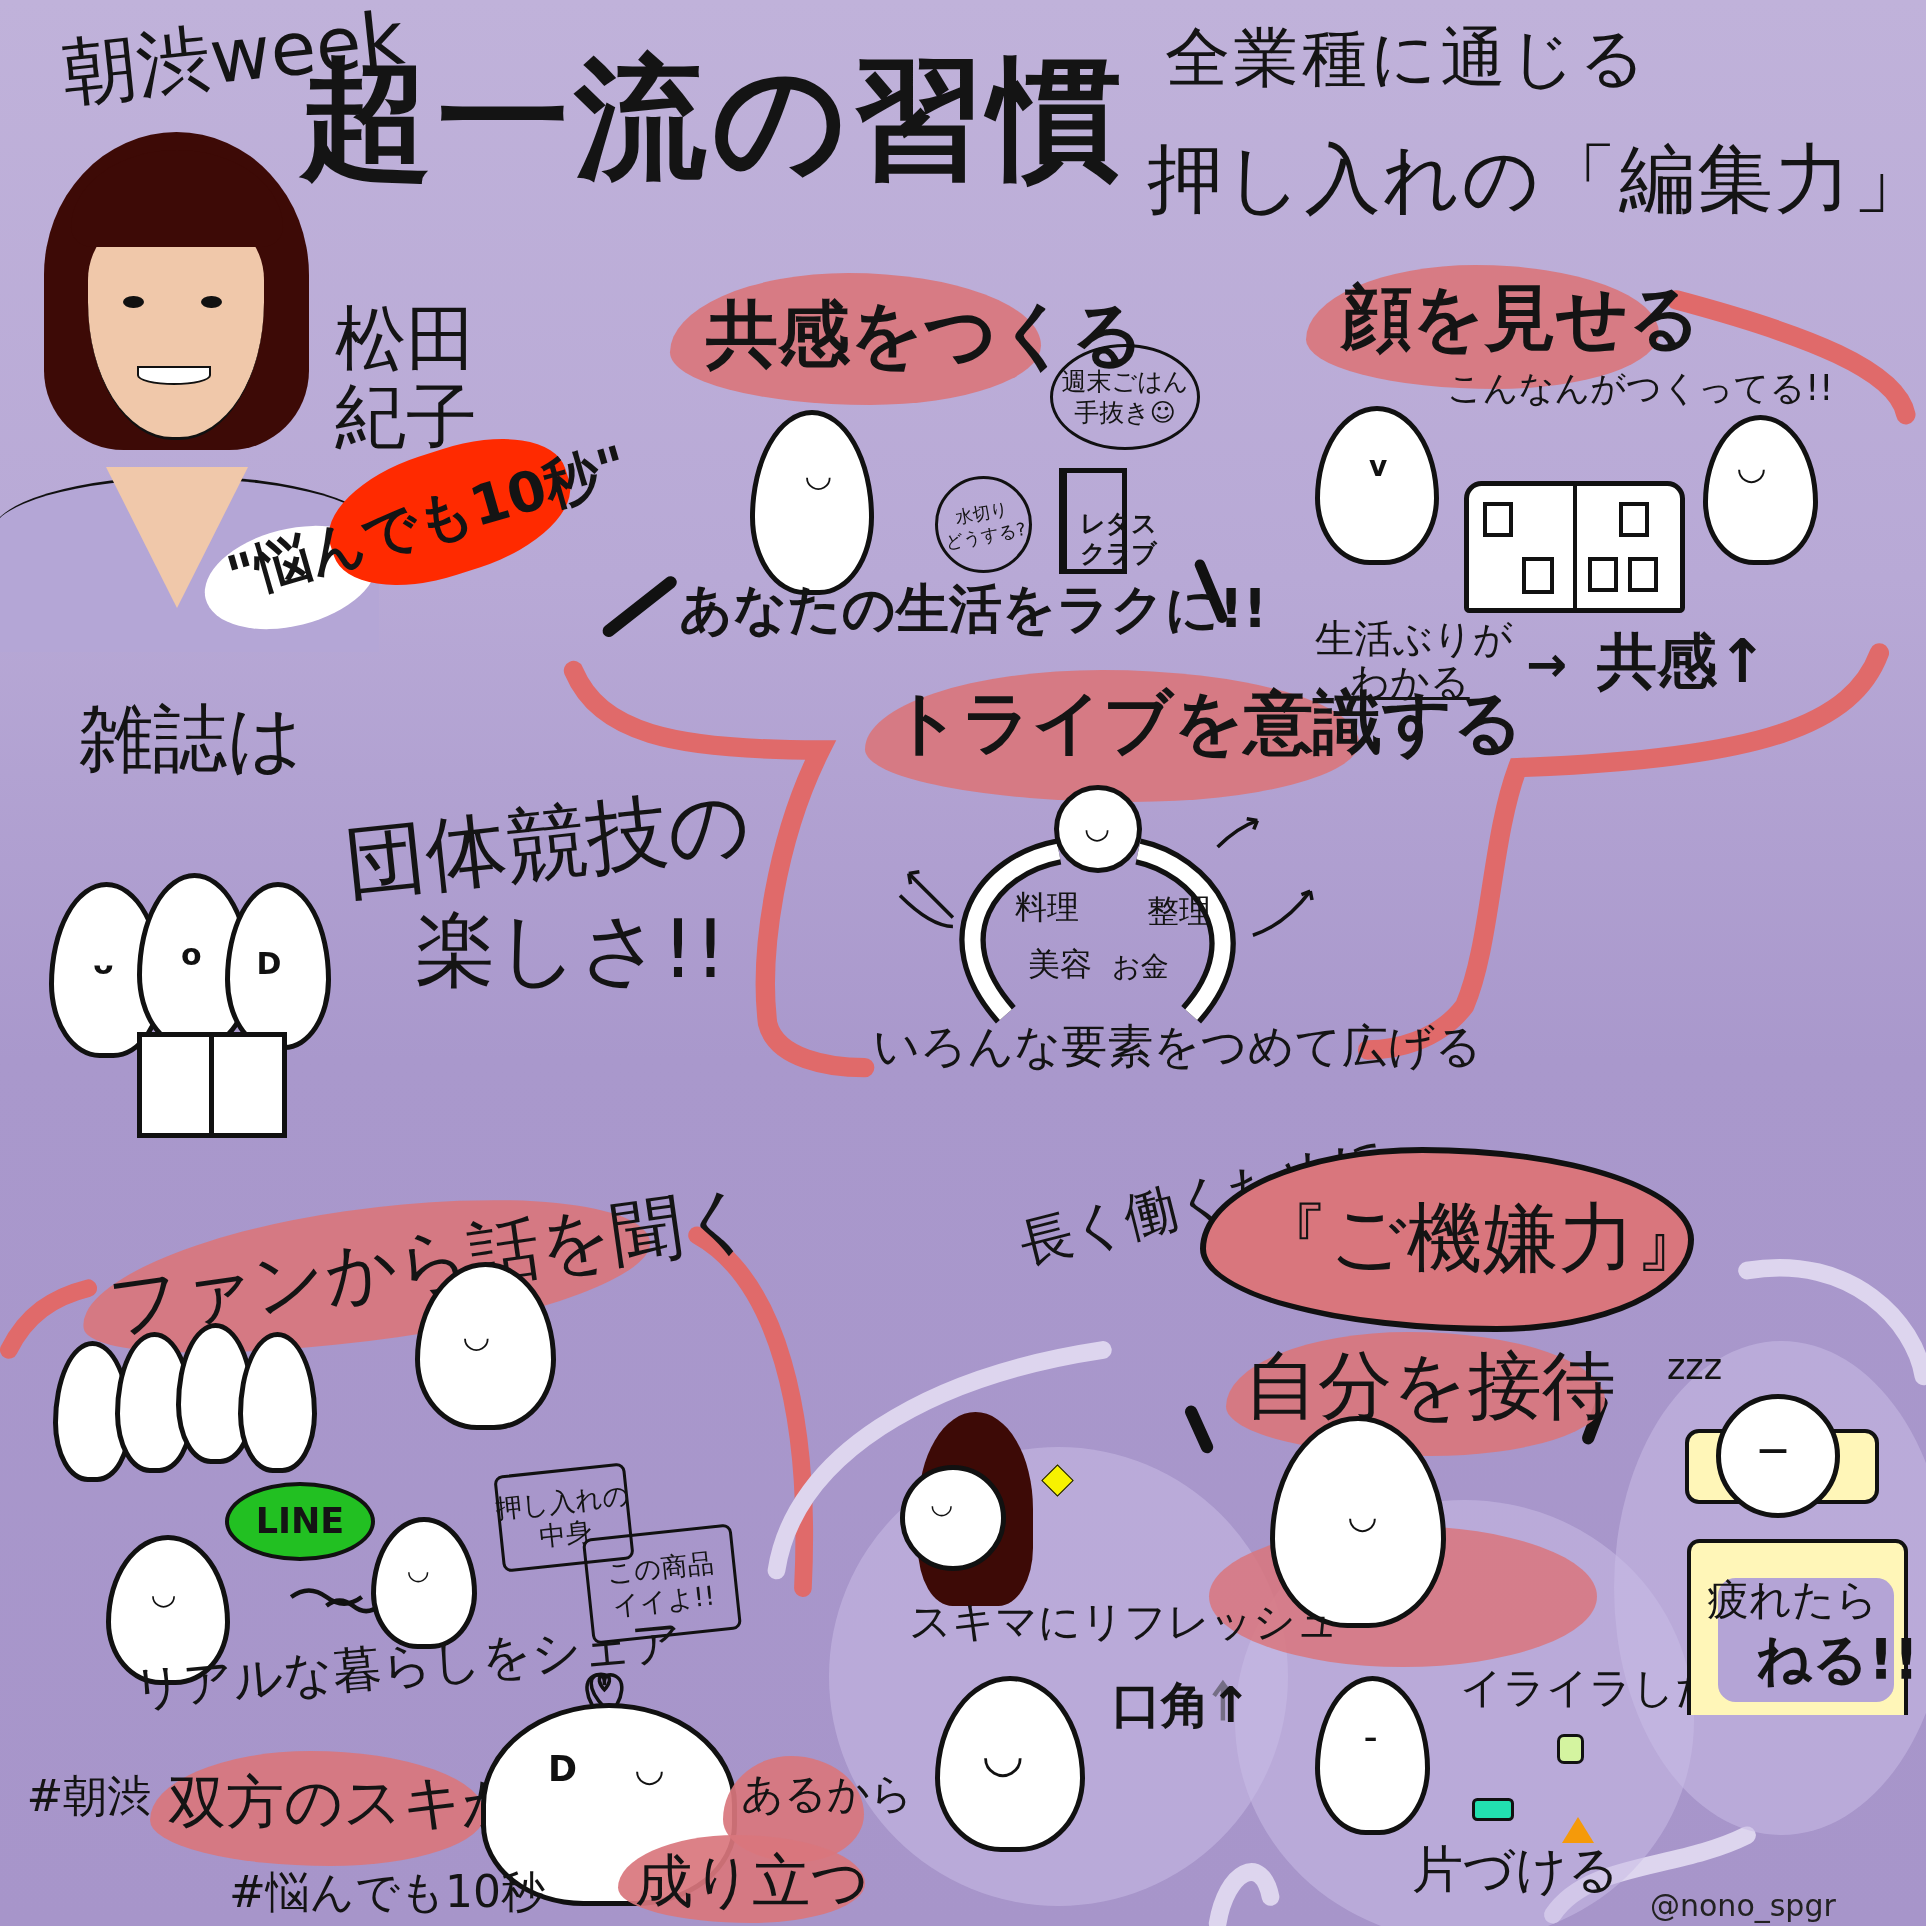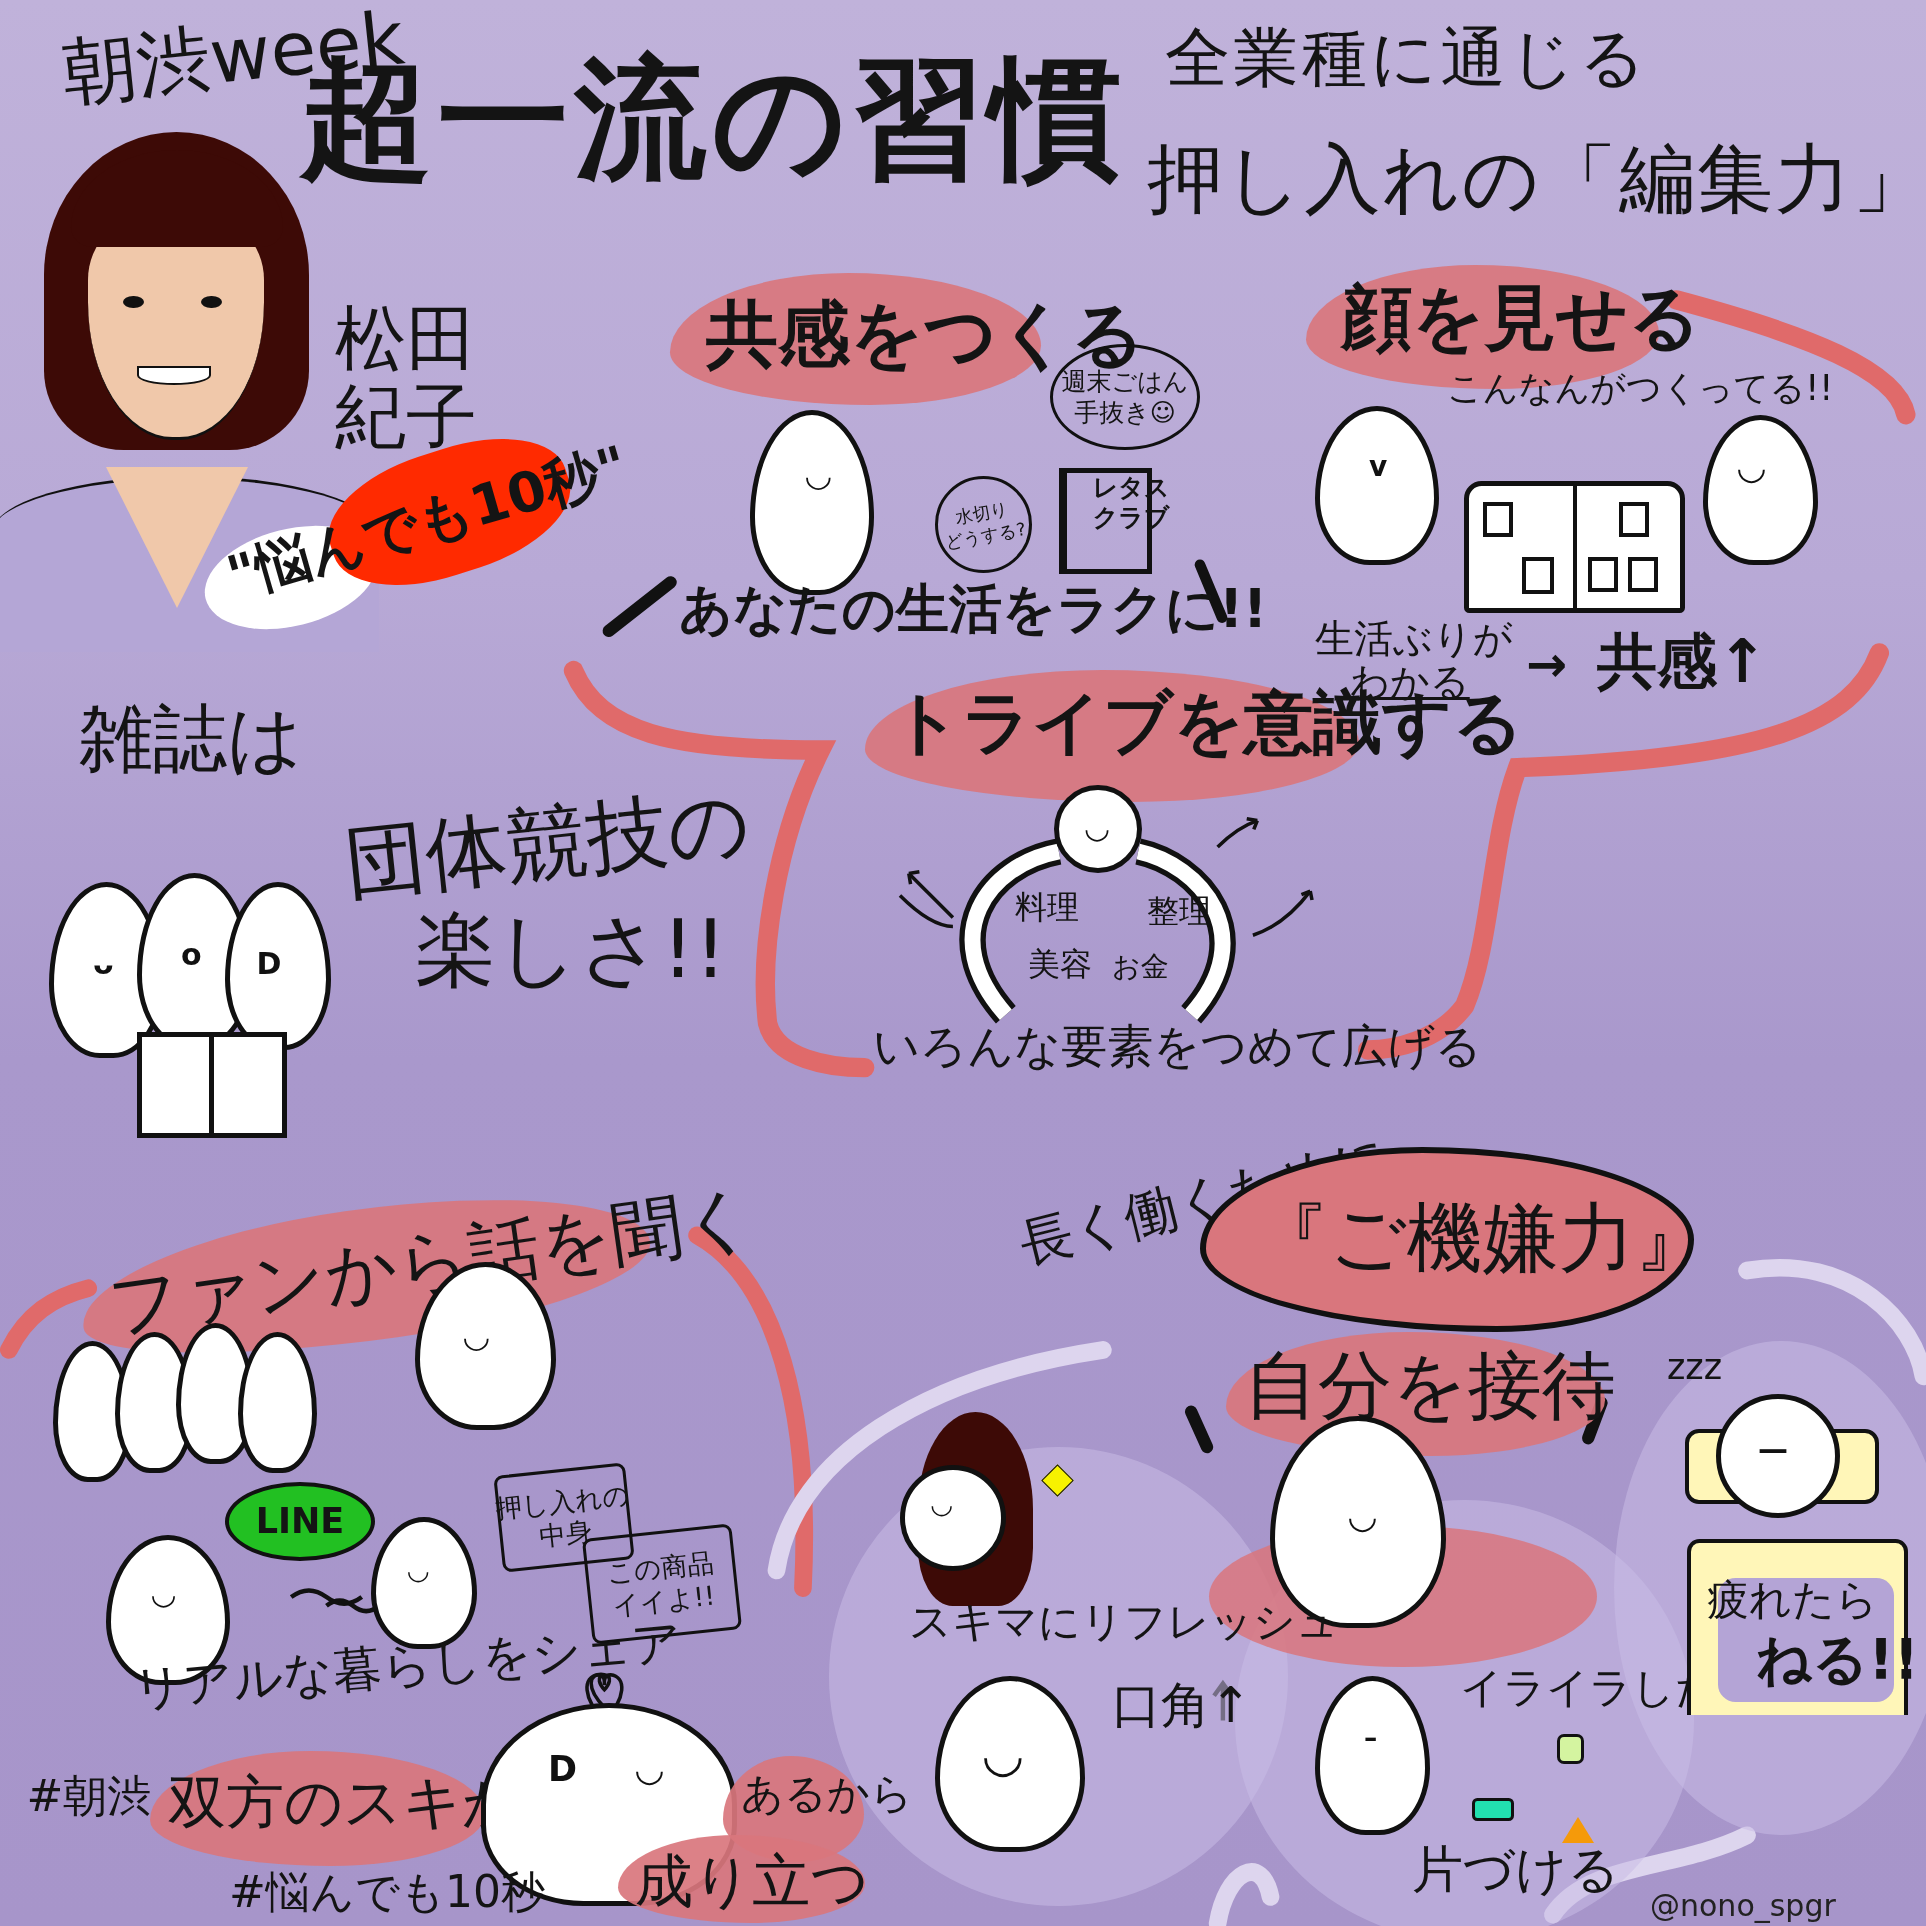--- a/index.html
+++ b/index.html
@@ -140,21 +140,21 @@
     <div>週末ごはん</div>
     <div>手抜き☺</div>
   </div>
 </div>
 <div class="bubble" style="left:935px;top:476px;width:97px;height:97px;">
   <div class="hand thin" style="font-size:17.6px;line-height:1.3;transform:rotate(-10deg);">
     <div>水切り</div>
     <div>どうする?</div>
   </div>
 </div>
-<div class="abs" style="left:1059px;top:468px;width:93px;height:106px;border:5.3px solid #111;border-left-width:8.8px;background:transparent;display:flex;align-items:flex-start;justify-content:center;padding-left:48px;">
+<div class="abs" style="left:1059px;top:468px;width:68px;height:106px;border:5.3px solid #111;border-left-width:8.8px;background:transparent;display:flex;align-items:flex-end;justify-content:center;padding-left:48px;">
   <div class="hand" style="font-size:25px;line-height:1.2;text-align:center;">
     <div>レタス</div>
     <div>クラブ</div>
   </div>
 </div>
 <div class="abs hand" style="left:679px;top:582px;font-size:53px;">あなたの生活をラクに!!</div>
 
 <div class="blob" style="left:1306px;top:265px;width:353px;height:124px;"></div>
 <div class="abs hand" style="left:1341px;top:282px;font-size:71px;text-align:right;">顔を見せる</div>
 <div class="abs hand thin" style="left:1447px;top:371px;font-size:35px;">こんなんがつくってる!!</div>
@@ -278,21 +278,21 @@
   <div class="abs" style="left:0;top:53px;width:106px;height:106px;background:#fff;border:5.3px solid #111;border-radius:50%;">
     <div class="face" style="left:26.5px;top:21px;font-size:26.5px;">◡</div>
   </div>
   <div class="abs" style="left:146px;top:57px;width:23px;height:23px;background:#f7f200;transform:rotate(45deg);border:1.8px solid #111;"></div>
 </div>
 <div class="abs hand thin" style="left:909px;top:1601px;font-size:42px;">スキマにリフレッシュ</div>
 
 <div class="ghost" style="left:935px;top:1676px;width:150px;height:176px;">
   <div class="face" style="left:44px;top:49px;font-size:49px;">◡</div>
 </div>
-<div class="abs hand thin" style="left:1112px;top:1681px;font-size:49px;">口角↑</div>
+<div class="abs hand thin" style="left:1112px;top:1681px;font-size:49px;font-weight:bold;">口角↑</div>
 
 <div class="ghost" style="left:1315px;top:1676px;width:115px;height:159px;">
   <div class="face" style="left:44px;top:44px;font-size:26.5px;">–</div>
 </div>
 <div class="abs hand thin" style="left:1460px;top:1667px;font-size:42px;">イライラしたら</div>
 <div class="abs" style="left:1557px;top:1734px;width:26.5px;height:30px;background:#d4f4a0;border:3.5px solid #111;border-radius:7px;"></div>
 <div class="abs" style="left:1472px;top:1798px;width:42px;height:23px;background:#22e0b0;border:3.5px solid #111;border-radius:5.3px;"></div>
 <div class="abs" style="left:1562px;top:1817px;width:0;height:0;border-left:16px solid transparent;border-right:16px solid transparent;border-bottom:26.5px solid #f59a0a;"></div>
 <div class="abs hand thin" style="left:1412px;top:1844px;font-size:51px;">片づける</div>
 

